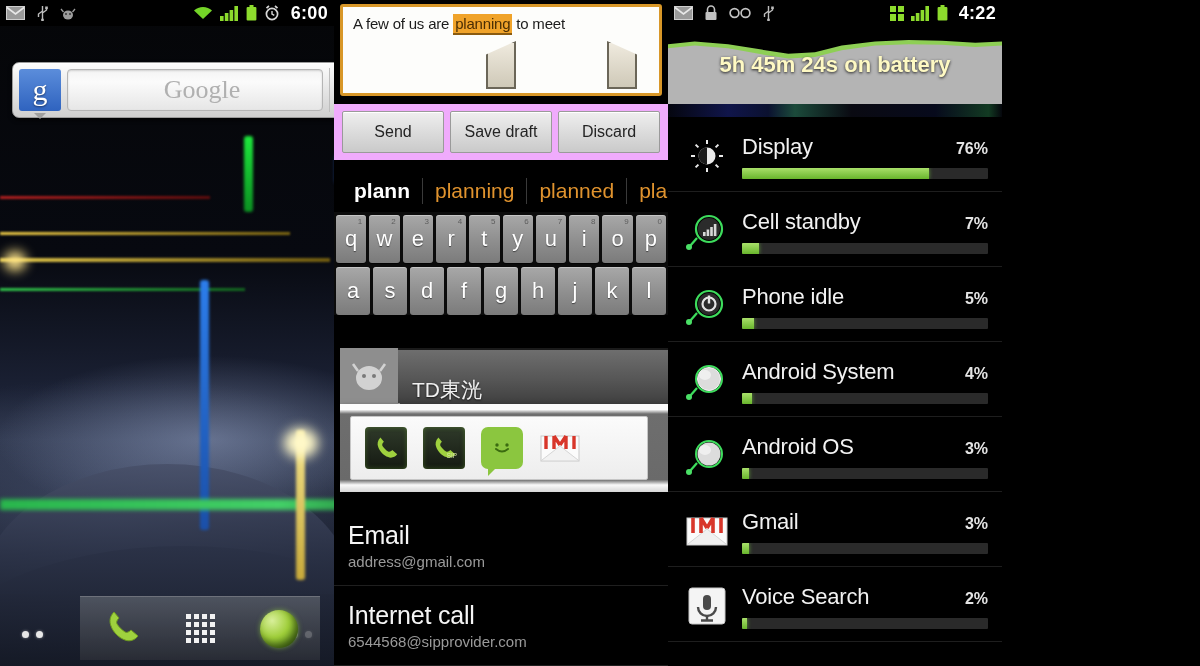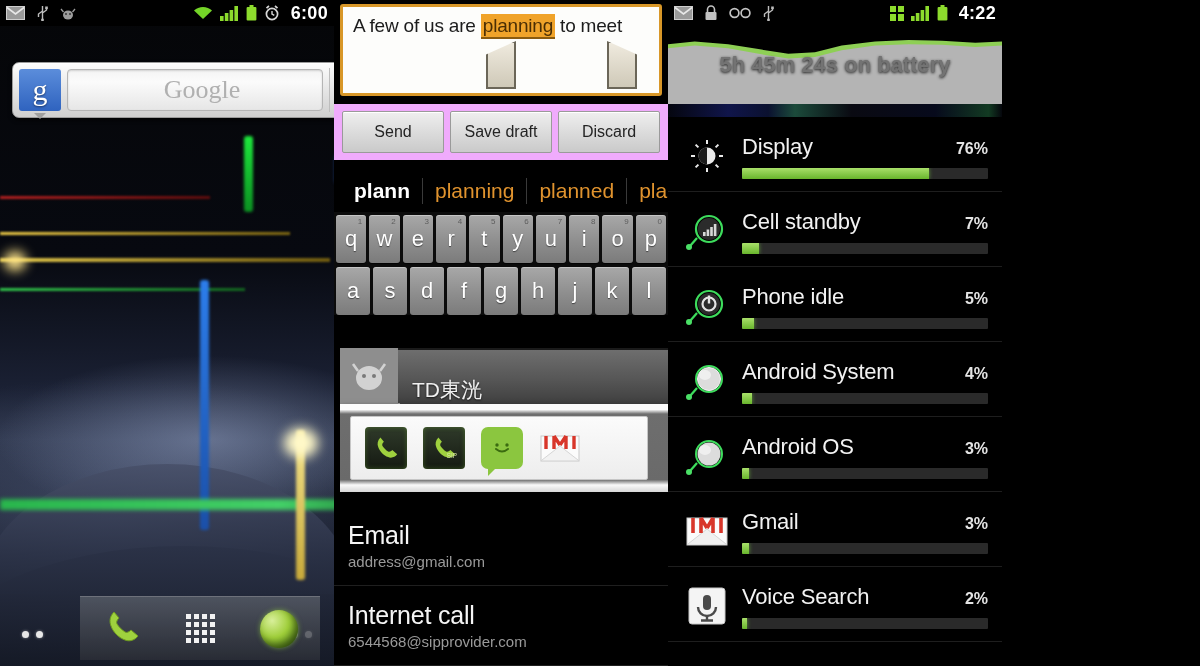--- a/index.html
+++ b/index.html
@@ -106,21 +106,21 @@
     box-shadow: 0 0 5px rgba(150,220,60,.55), inset -3px -4px 7px rgba(0,0,0,.45);
   }
 
   
   .compose-box {
     position: relative; margin: 4px 6px 0 6px; height: 92px;
     background: #fdfdfb; border: 3px solid #d89728; border-radius: 3px;
     padding: 8px 10px 0 10px; overflow: hidden;
   }
   .compose-text {
-    font-size: 19px; color: #1c1c1c; white-space: nowrap; letter-spacing: -.2px;
+    font-size: 15px; color: #1c1c1c; white-space: nowrap; letter-spacing: -.2px;
   }
   .hl {
     background: #f0a32a; color: #4a2e04; padding: 1px 2px;
     border-bottom: 2px solid #8a5b10;
   }
   .sel-handle {
     position: absolute; width: 30px; height: 48px;
     background: linear-gradient(to bottom,#efeade,#cfc9b8);
     border: 2px solid #6b6658;
   }
@@ -234,21 +234,21 @@
     background: #b4b4b4;
     clip-path: polygon(0 14%,8% 10%,18% 14%,28% 22%,36% 28%,44% 26%,52% 16%,62% 10%,72% 8%,82% 9%,92% 12%,100% 10%,100% 100%,0 100%);
   }
   .batt-line {
     position: absolute; left: 0; right: 0; top: 10px; bottom: 0;
     background: #8ecf55;
     clip-path: polygon(0 12%,8% 8%,18% 12%,28% 20%,36% 26%,44% 24%,52% 14%,62% 8%,72% 6%,82% 7%,92% 10%,100% 8%,100% 14%,92% 16%,82% 13%,72% 12%,62% 14%,52% 21%,44% 31%,36% 33%,28% 27%,18% 18%,8% 14%,0 18%);
   }
   .batt-label {
     position: absolute; inset: 0; display: flex; align-items: center; justify-content: center;
-    color: #737373; font-size: 22px; font-weight: bold;
+    color: #fef9c3; font-size: 22px; font-weight: bold;
     text-shadow: 0 1px 3px rgba(0,0,0,.85); z-index: 3;
   }
   .batt-strip { height: 13px; background: linear-gradient(to right,#05060f,#10154a 18%,#0b1130 30%,#1b4a3a 38%,#0a0a12 55%,#070a1c 80%,#123a22 96%,#05060c); }
   .batt-row {
     display: flex; align-items: center; height: 75px;
     border-bottom: 1px solid #1e1e1e; padding: 4px 14px 0 10px; background: #000;
   }
   .batt-ico { width: 58px; display: flex; align-items: center; justify-content: center; flex: 0 0 auto; }
   .batt-main { flex: 1; padding-left: 6px; }
   .batt-top { display: flex; align-items: baseline; }

